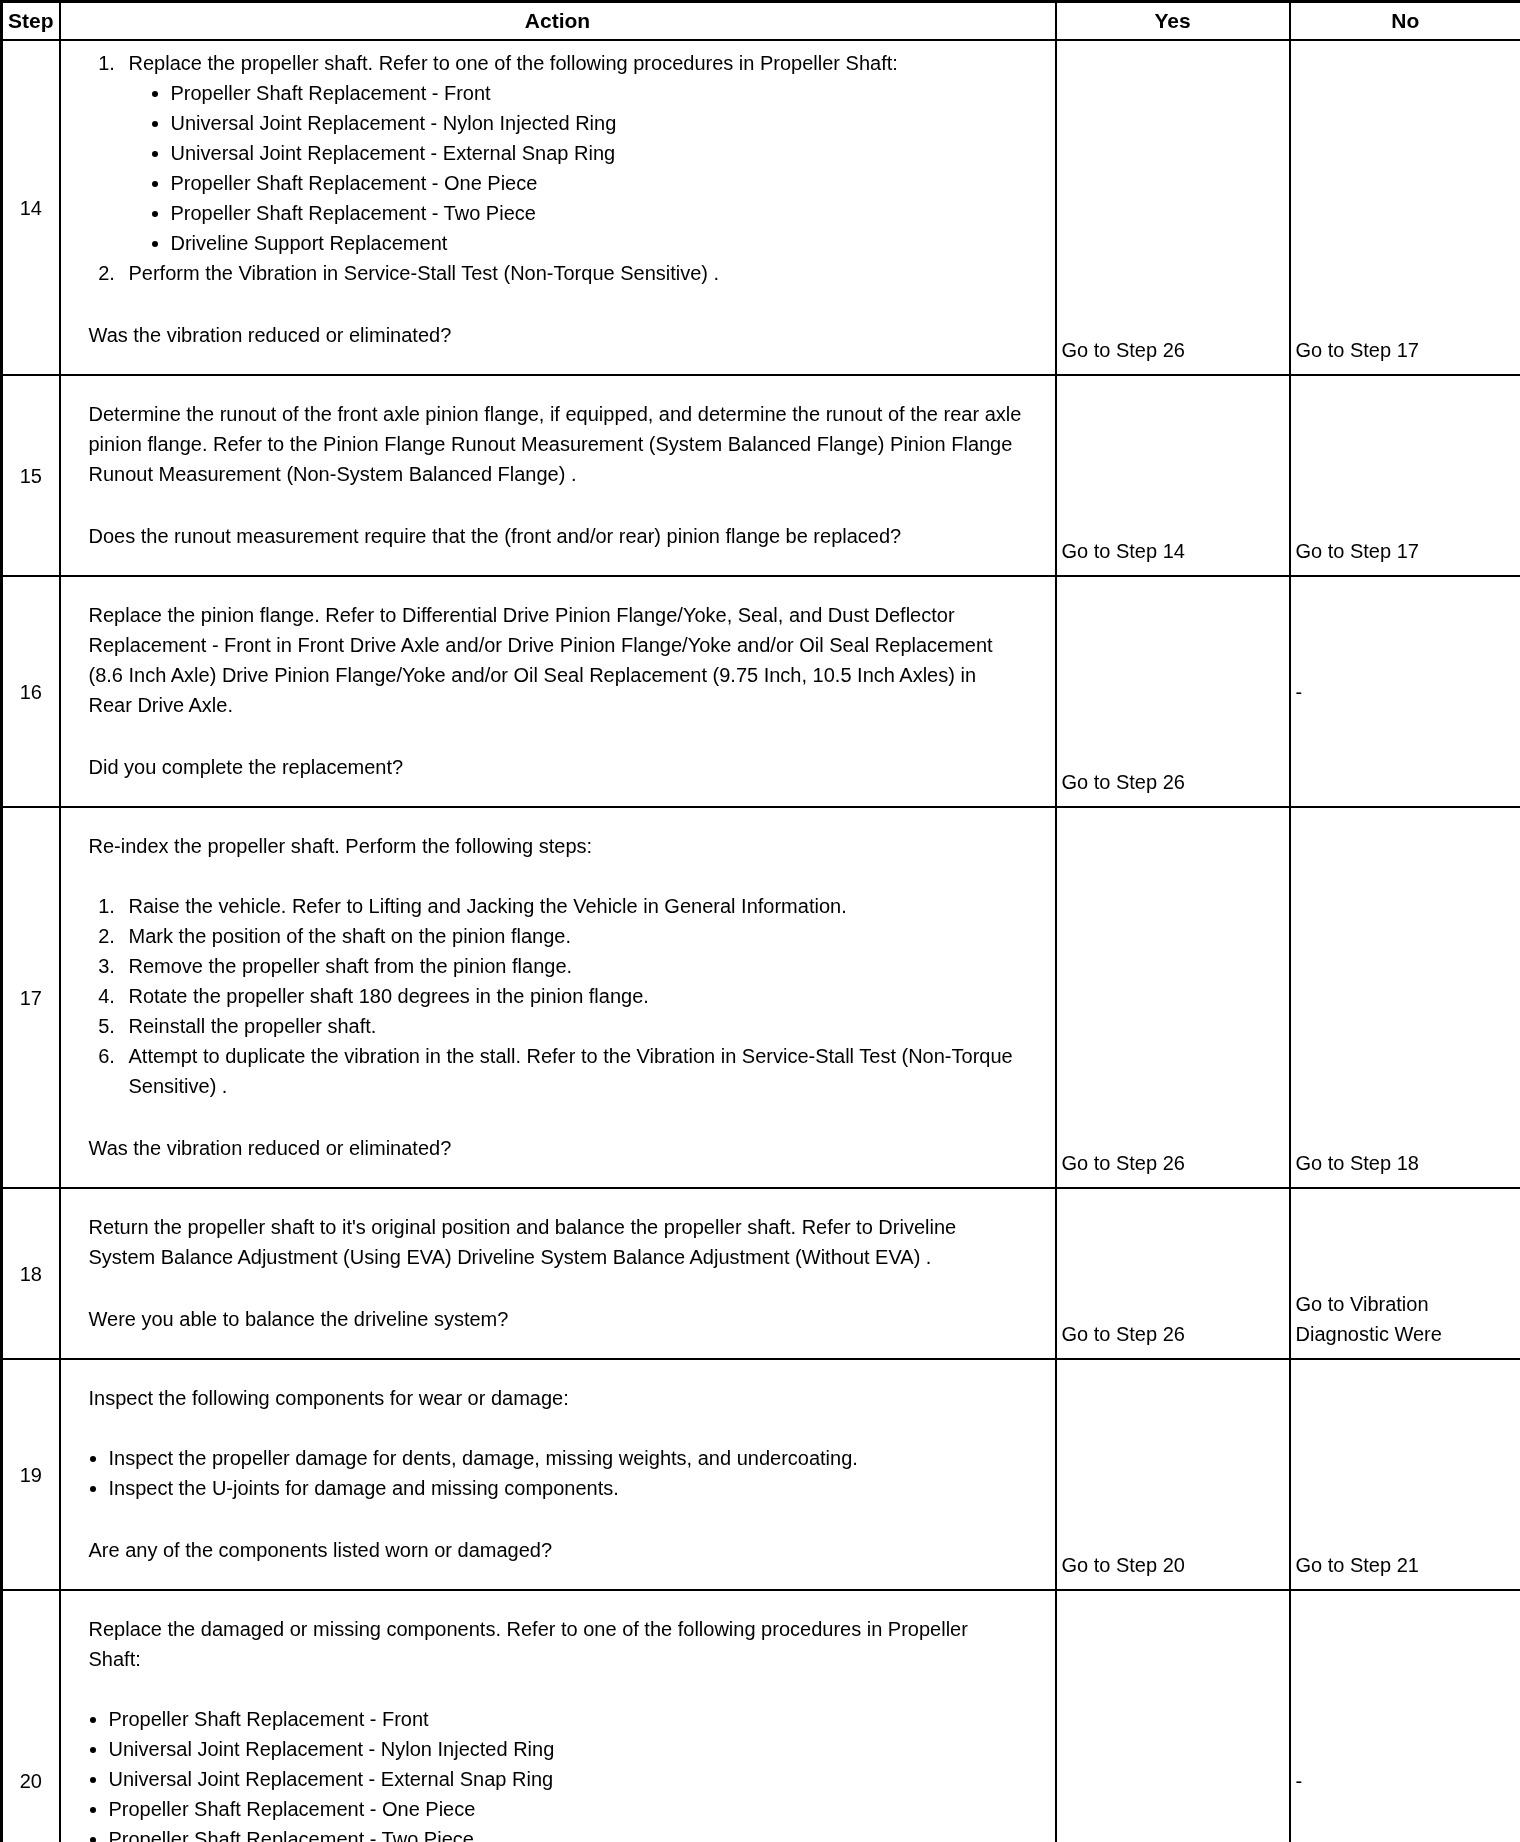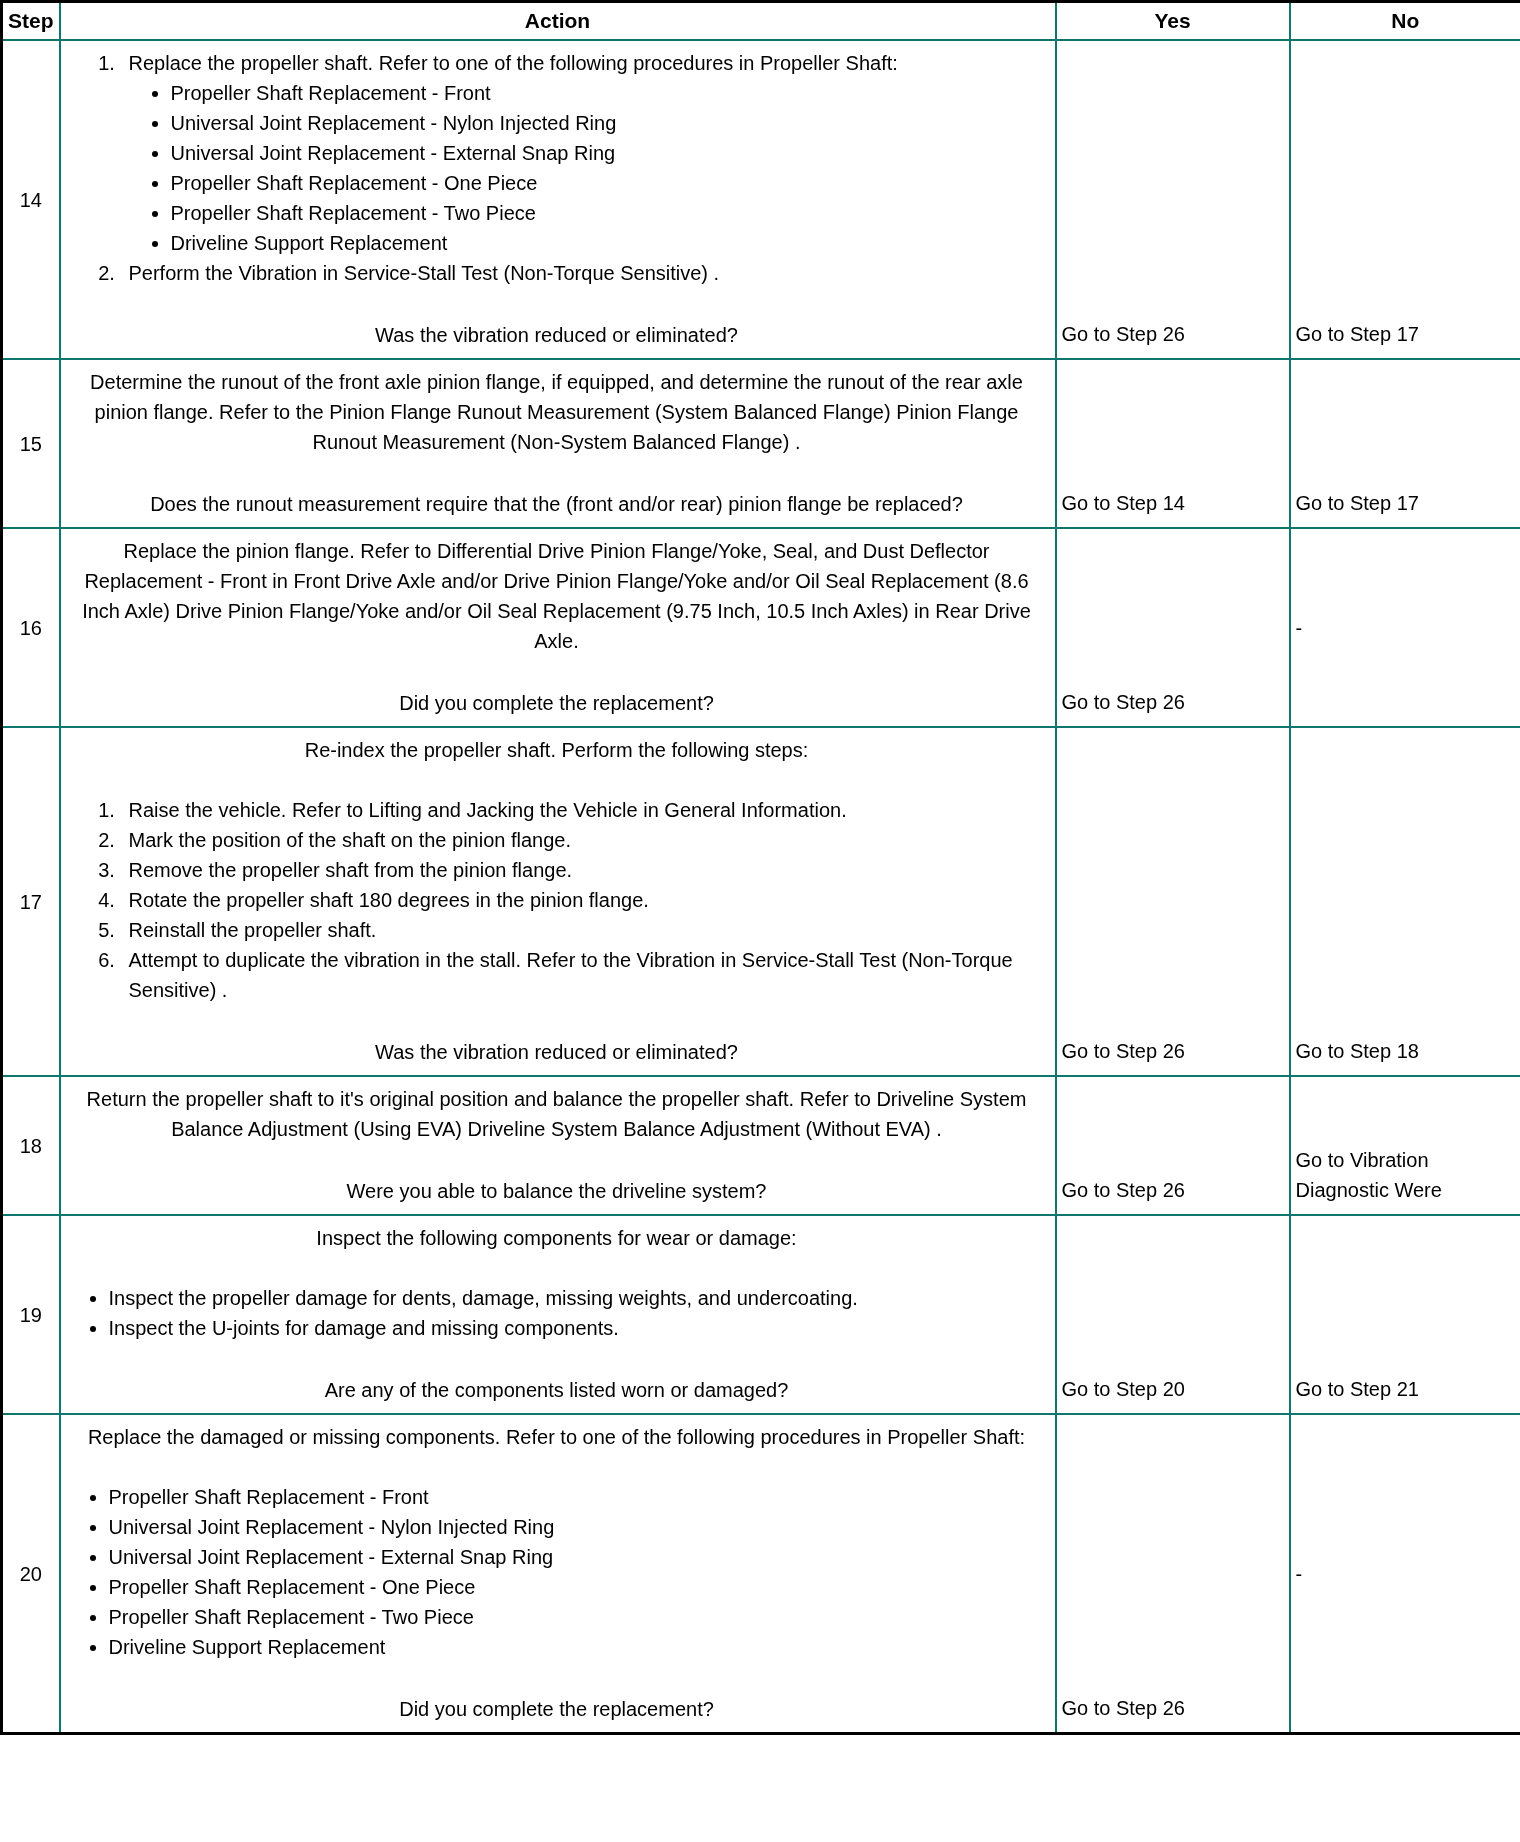--- a/index.html
+++ b/index.html
@@ -7,34 +7,34 @@
     font-family: "Liberation Sans", "DejaVu Sans", sans-serif;
     color: #000000;
     width: 1520px;
   }
   table.diag {
     border-collapse: collapse;
     table-layout: fixed;
     width: 1520px;
     border: 3px solid #000;
   }
-  table.diag th, table.diag td { border: 2px solid #0f766e; }
+  table.diag th, table.diag td { border: 2px solid #000000; }
   th {
     font-size: 21px;
     font-weight: bold;
     text-align: center;
     padding: 5px 2px;
     line-height: 26px;
   }
   td { font-size: 20px; line-height: 30px; }
   .step-cell { text-align: center; vertical-align: middle; }
   .action-cell { vertical-align: top; padding: 7px 14px 8px 12px; border-radius: 17px; }
   .yes-cell, .no-cell { text-align: left; vertical-align: bottom; padding: 4px 5px 9px; }
   .no-cell.dash { vertical-align: middle; padding-bottom: 4px; }
-  .action-cell p { margin: 0; text-align: center; }
+  .action-cell p { margin: 16px; }
   .action-cell .question { margin-top: 32px; }
   .action-cell .blk + .blk { margin-top: 30px; }
   ol.steps { margin: 0; padding-left: 48px; }
   ol.steps > li { padding-left: 8px; }
   ul.bullets { margin: 0; padding-left: 36px; list-style: disc; }
   ol.steps ul.bullets { padding-left: 42px; }
   li { line-height: 30px; }
 </style>
 </head>
 <body>

